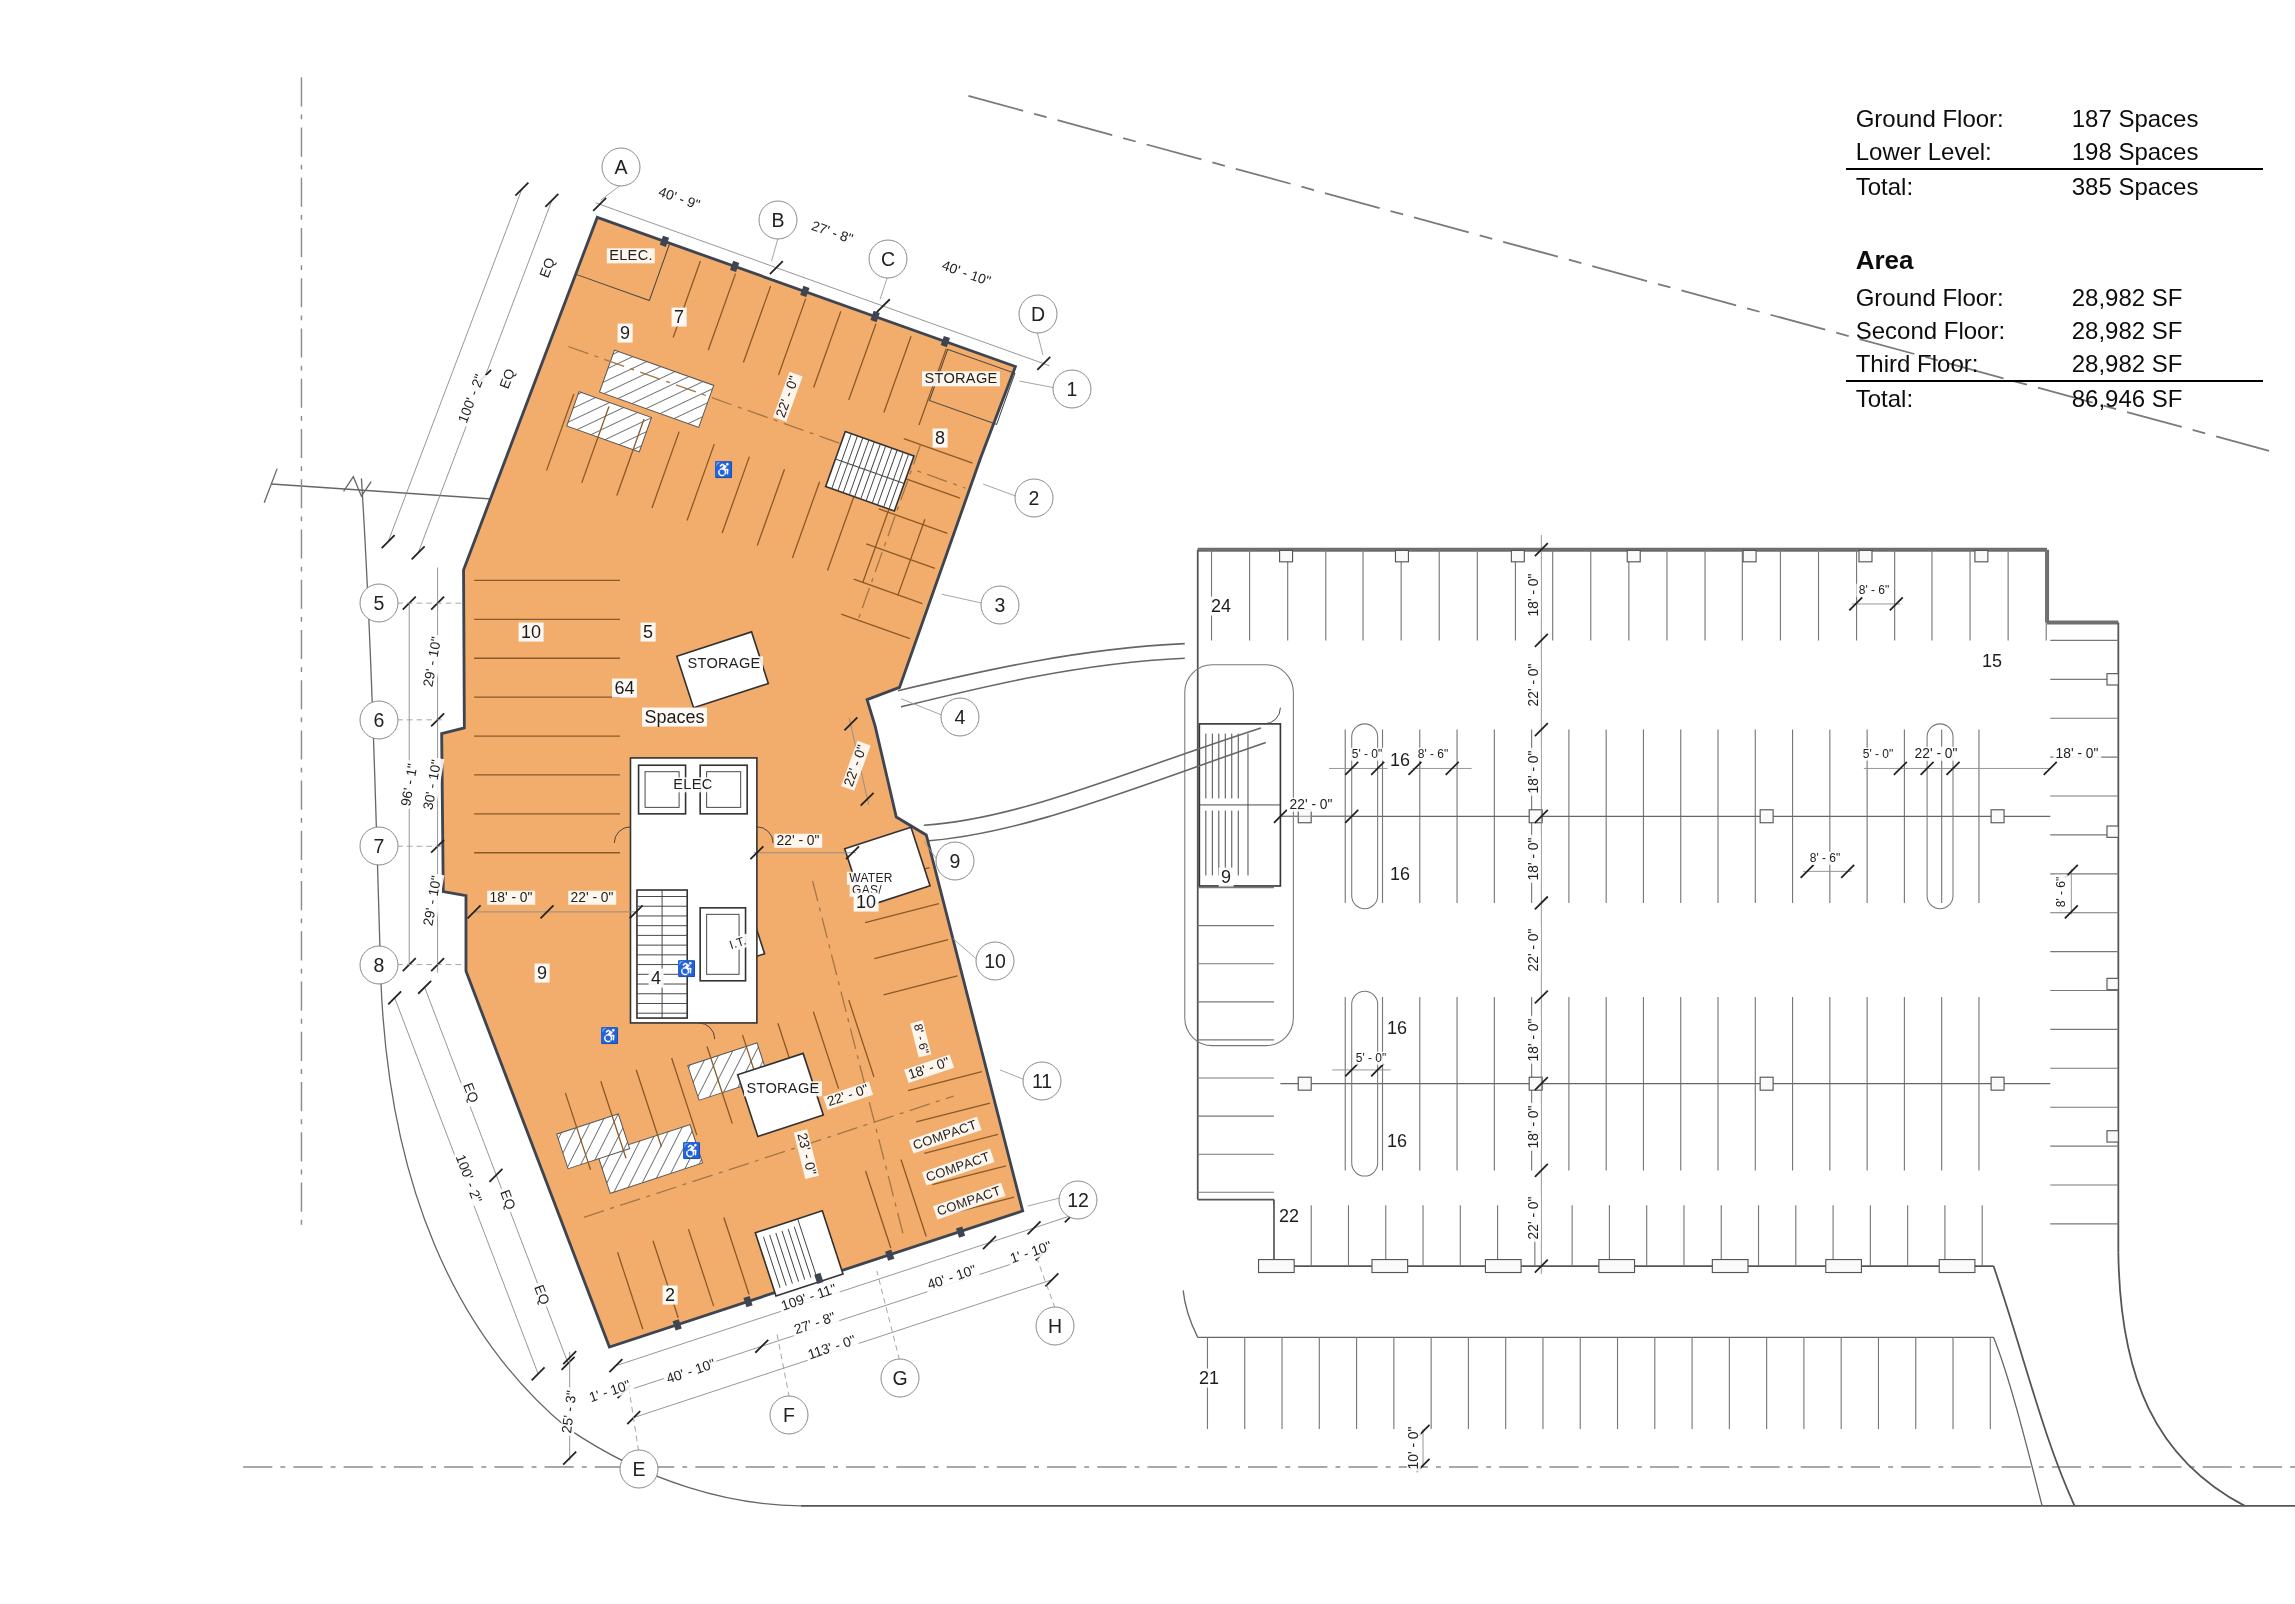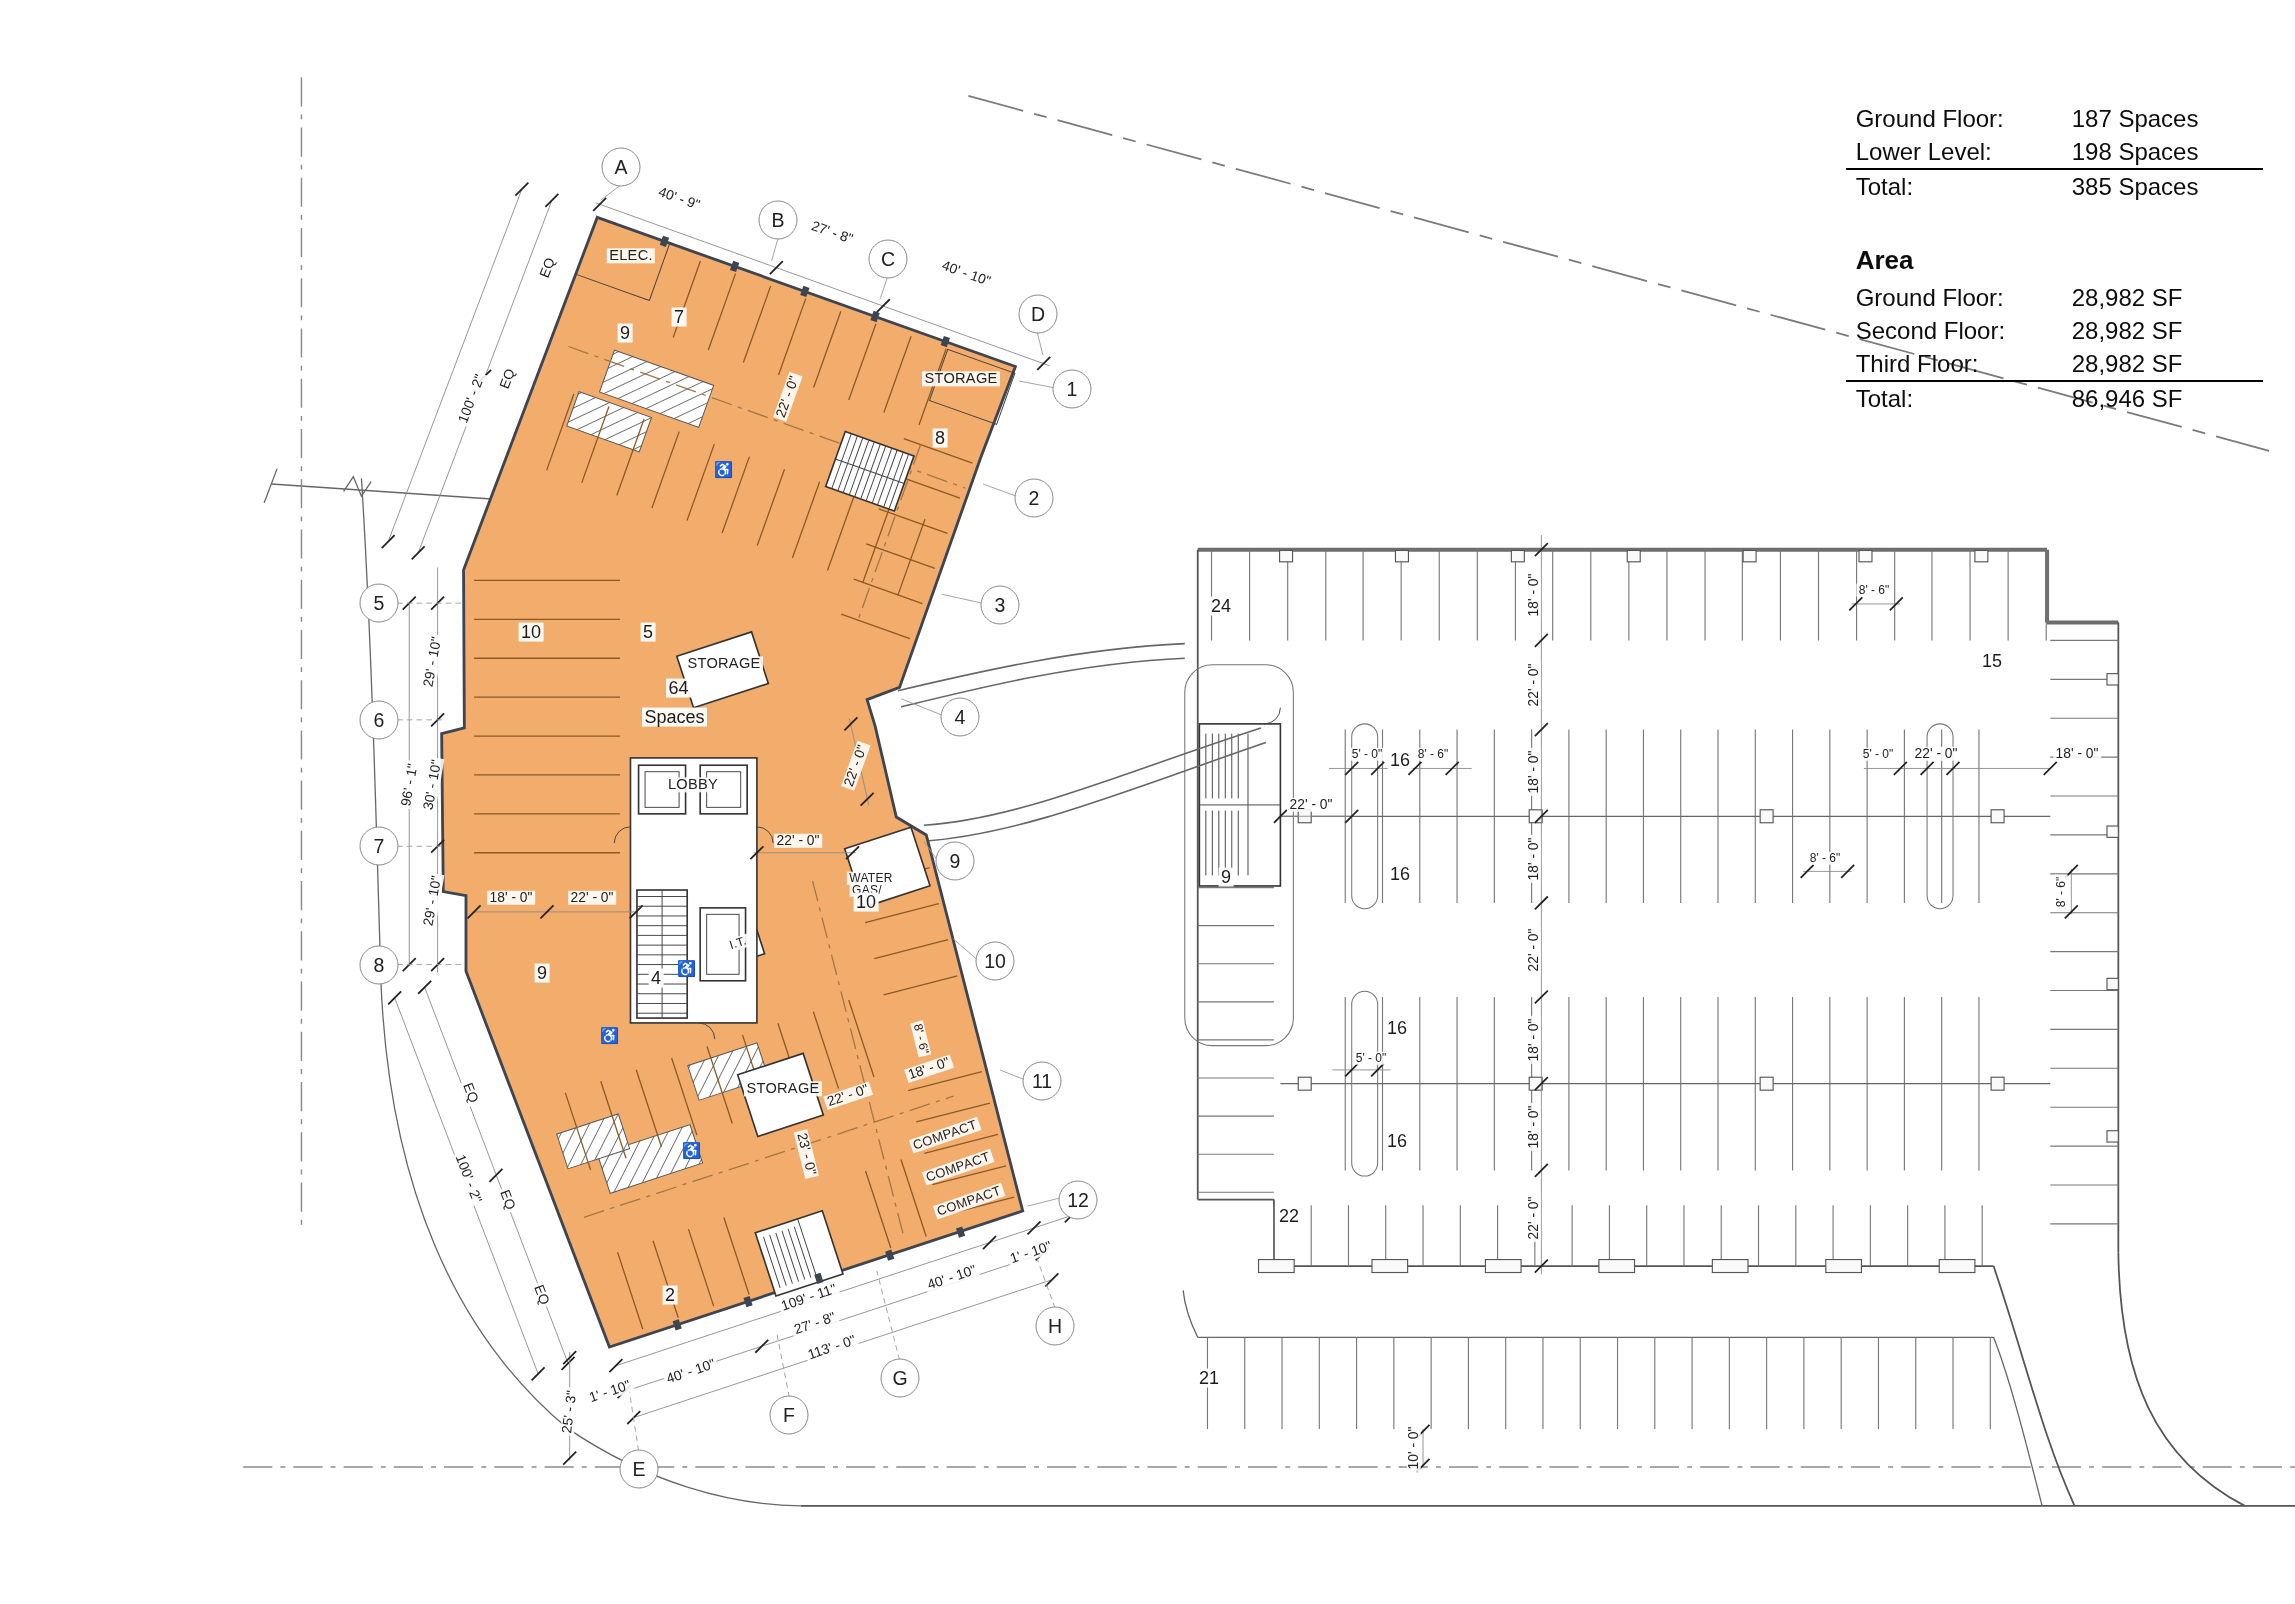--- a/index.html
+++ b/index.html
@@ -303,23 +303,23 @@
       <span class="dim cnt" style="left: 679px; top: 317px;">7</span>
       <span class="dim cnt" style="left: 625px; top: 333px;">9</span>
       <span class="dim cnt" style="left: 940px; top: 438px;">8</span>
       <span class="dim" style="left: 433px; top: 662px; --r: -80deg;">29' - 10"</span>
       <span class="dim" style="left: 410px; top: 785px; --r: -80deg;">96' - 1"</span>
       <span class="dim" style="left: 433px; top: 785px; --r: -80deg;">30' - 10"</span>
       <span class="dim" style="left: 433px; top: 901px; --r: -80deg;">29' - 10"</span>
       <span class="dim cnt" style="left: 531px; top: 632px;">10</span>
       <span class="dim cnt" style="left: 648px; top: 632px;">5</span>
       <span class="dim room" style="left: 724px; top: 664px;">STORAGE</span>
-      <span class="dim cnt la" style="left: 666px; top: 688px; text-align: right;">64</span>
+      <span class="dim cnt la" style="left: 612px; top: 688px; text-align: right;">64</span>
       <span class="dim cnt la" style="left: 642px; top: 717px;">Spaces</span>
-      <span class="dim room" style="left: 693px; top: 785px;">LOBBY</span>
+      <span class="dim room" style="left: 693px; top: 785px;">ELEC</span>
       <span class="dim" style="left: 856px; top: 766px; --r: -70deg;">22' - 0"</span>
       <span class="dim" style="left: 798px; top: 841px;">22' - 0"</span>
       <span class="dim room sm" style="left: 867px; top: 890px;">GAS/</span>
       <span class="dim room sm" style="left: 871px; top: 878px;">WATER</span>
       <span class="dim" style="left: 511px; top: 898px;">18' - 0"</span>
       <span class="dim" style="left: 592px; top: 898px;">22' - 0"</span>
       <span class="dim cnt" style="left: 542px; top: 973px;">9</span>
       <span class="dim cnt" style="left: 656px; top: 978px;">4</span>
       <span class="dim cnt" style="left: 866px; top: 902px;">10</span>
       <span class="dim room sm" style="left: 738px; top: 943px; --r: -18deg;">I.T.</span>

